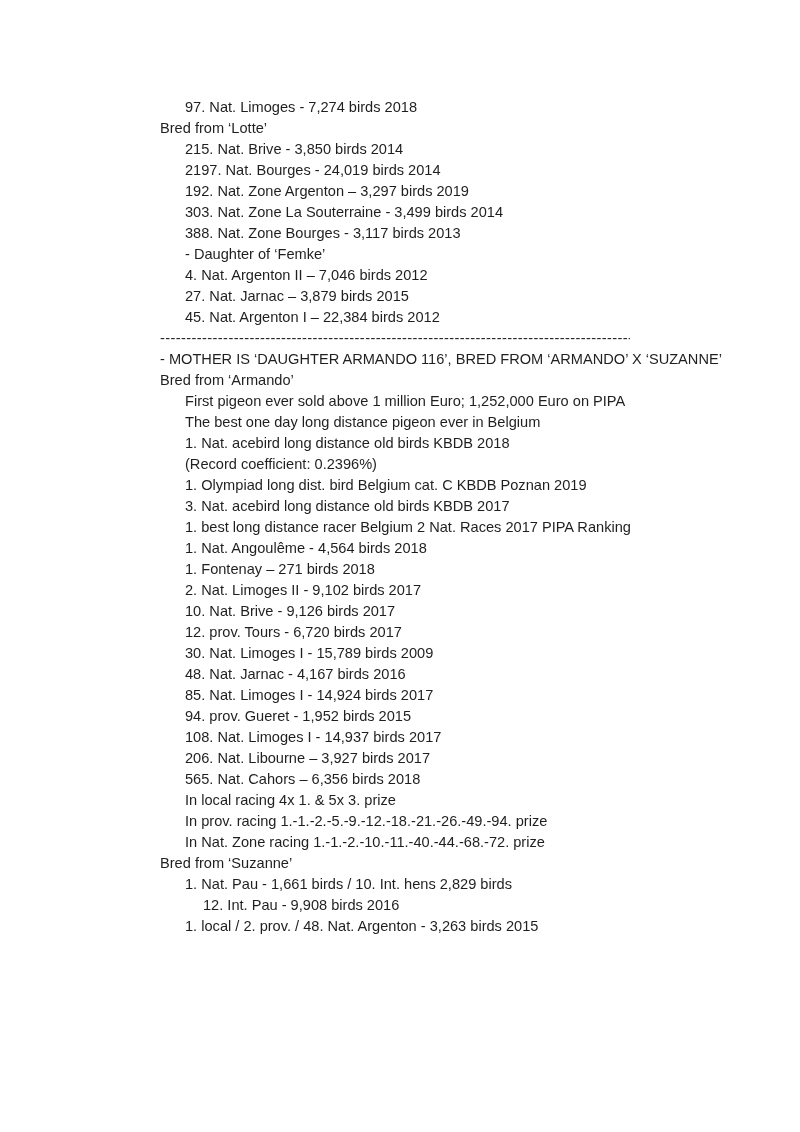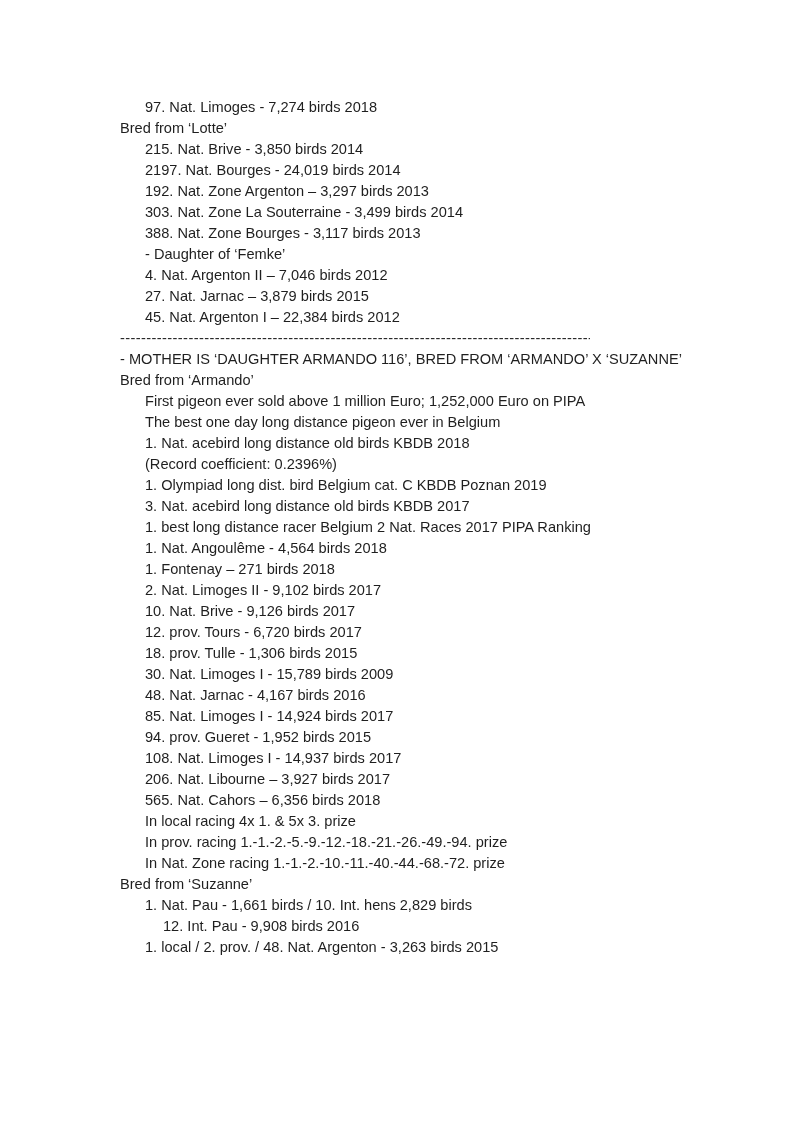--- a/index.html
+++ b/index.html
@@ -21,41 +21,42 @@
     background: #ffffff;
   }
   .doc-body {
     color: #1f1f1f;
     font-size: 14.6px;
     line-height: 21px;
   }
   .line {
     white-space: nowrap;
     height: 21px;
+    margin-left: 40px;
   }
   .ind0 { padding-left: 0; }
   .ind1 { padding-left: 25px; }
   .ind2 { padding-left: 43px; }
   .separator {
     letter-spacing: 0.4px;
     color: #2a2a2a;
     overflow: hidden;
     max-width: 470px;
   }
 </style>
 </head>
 <body>
 
 <div class="page">
   <div class="doc-body">
       <div class="line ind1">97. Nat. Limoges - 7,274 birds 2018</div>
       <div class="line ind0">Bred from ‘Lotte’</div>
       <div class="line ind1">215. Nat. Brive - 3,850 birds 2014</div>
       <div class="line ind1">2197. Nat. Bourges - 24,019 birds 2014</div>
-      <div class="line ind1">192. Nat. Zone Argenton – 3,297 birds 2013</div>
+      <div class="line ind1">192. Nat. Zone Argenton – 3,297 birds 2019</div>
       <div class="line ind1">303. Nat. Zone La Souterraine - 3,499 birds 2014</div>
       <div class="line ind1">388. Nat. Zone Bourges - 3,117 birds 2013</div>
       <div class="line ind1">- Daughter of ‘Femke’</div>
       <div class="line ind1">4. Nat. Argenton II – 7,046 birds 2012</div>
       <div class="line ind1">27. Nat. Jarnac – 3,879 birds 2015</div>
       <div class="line ind1">45. Nat. Argenton I – 22,384 birds 2012</div>
       <div class="line ind0 separator">-----------------------------------------------------------------------------------------------------</div>
       <div class="line ind0">- MOTHER IS ‘DAUGHTER ARMANDO 116’, BRED FROM ‘ARMANDO’ X ‘SUZANNE’</div>
       <div class="line ind0">Bred from ‘Armando’</div>
       <div class="line ind1">First pigeon ever sold above 1 million Euro; 1,252,000 Euro on PIPA</div>
@@ -63,21 +64,20 @@
       <div class="line ind1">1. Nat. acebird long distance old birds KBDB 2018</div>
       <div class="line ind1">(Record coefficient: 0.2396%)</div>
       <div class="line ind1">1. Olympiad long dist. bird Belgium cat. C KBDB Poznan 2019</div>
       <div class="line ind1">3. Nat. acebird long distance old birds KBDB 2017</div>
       <div class="line ind1">1. best long distance racer Belgium 2 Nat. Races 2017 PIPA Ranking</div>
       <div class="line ind1">1. Nat. Angoulême - 4,564 birds 2018</div>
       <div class="line ind1">1. Fontenay – 271 birds 2018</div>
       <div class="line ind1">2. Nat. Limoges II - 9,102 birds 2017</div>
       <div class="line ind1">10. Nat. Brive - 9,126 birds 2017</div>
       <div class="line ind1">12. prov. Tours - 6,720 birds 2017</div>
-      <div class="line ind1">18. prov. Tulle - 1,306 birds 2015</div>
       <div class="line ind1">30. Nat. Limoges I - 15,789 birds 2009</div>
       <div class="line ind1">48. Nat. Jarnac - 4,167 birds 2016</div>
       <div class="line ind1">85. Nat. Limoges I - 14,924 birds 2017</div>
       <div class="line ind1">94. prov. Gueret - 1,952 birds 2015</div>
       <div class="line ind1">108. Nat. Limoges I - 14,937 birds 2017</div>
       <div class="line ind1">206. Nat. Libourne – 3,927 birds 2017</div>
       <div class="line ind1">565. Nat. Cahors – 6,356 birds 2018</div>
       <div class="line ind1">In local racing 4x 1. &amp; 5x 3. prize</div>
       <div class="line ind1">In prov. racing 1.-1.-2.-5.-9.-12.-18.-21.-26.-49.-94. prize</div>
       <div class="line ind1">In Nat. Zone racing 1.-1.-2.-10.-11.-40.-44.-68.-72. prize</div>

